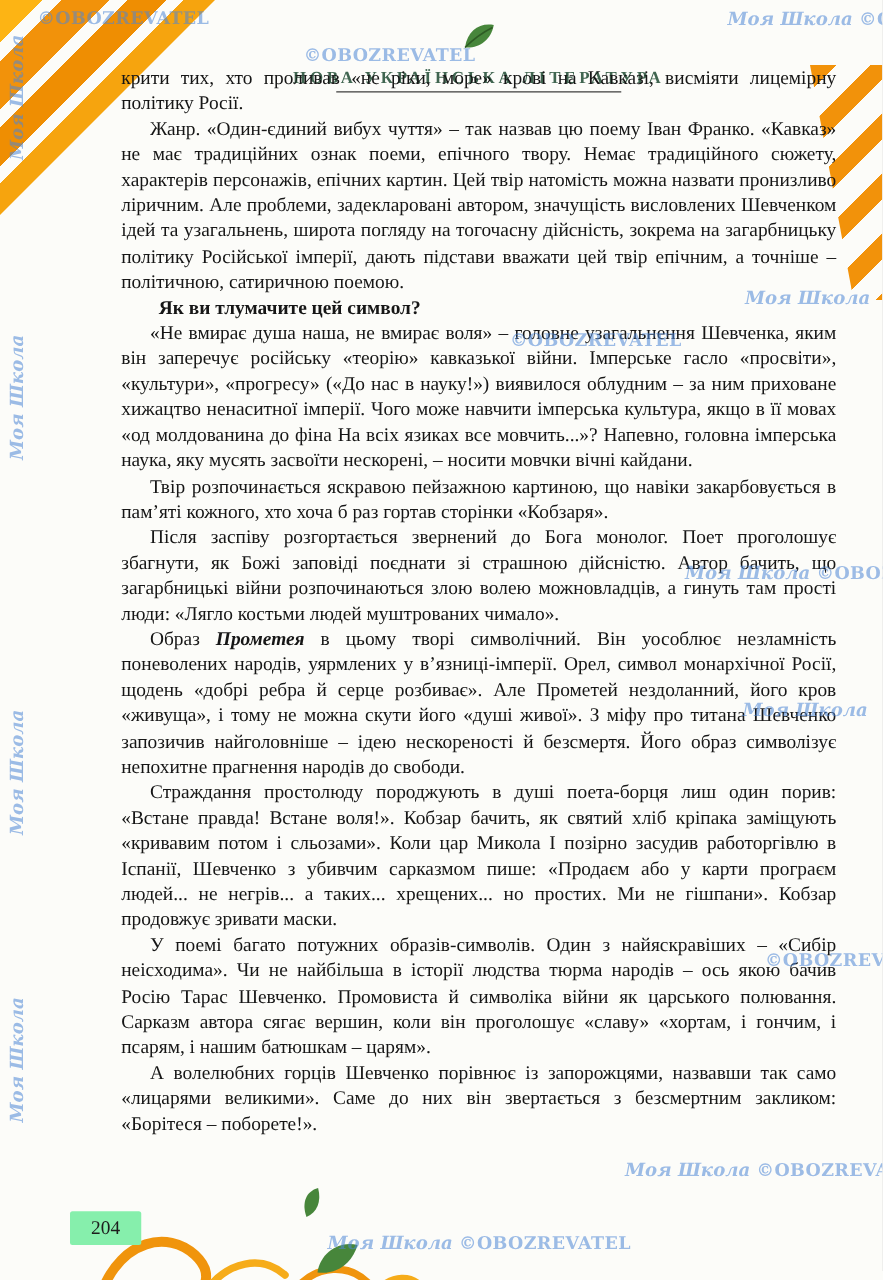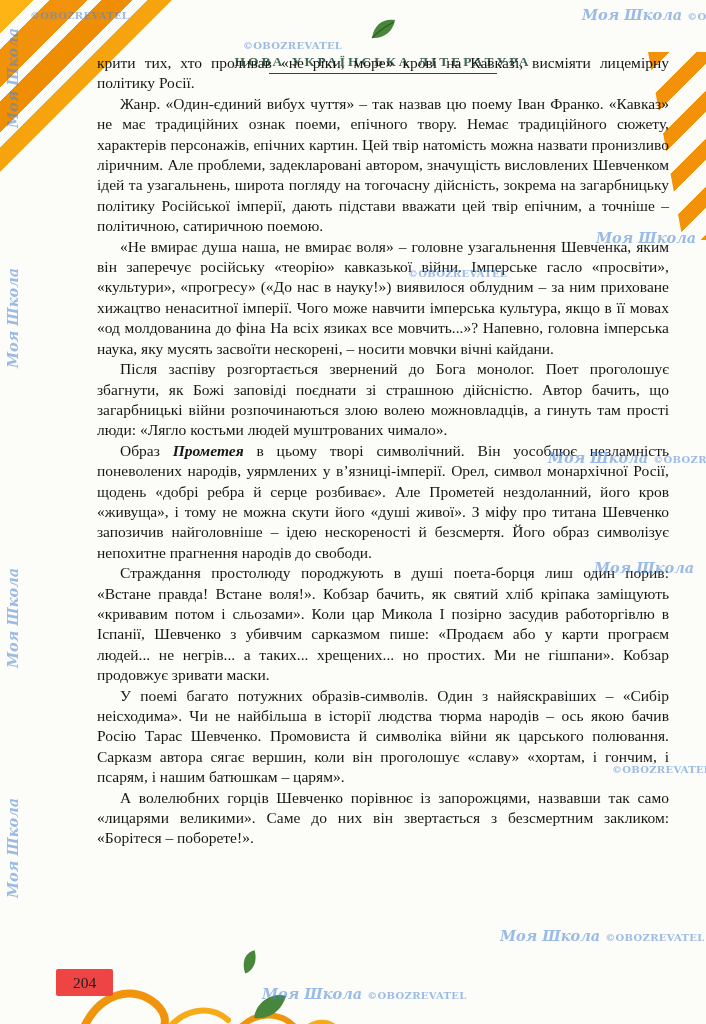--- a/index.html
+++ b/index.html
@@ -37,27 +37,27 @@
   }
   .para { margin:0; }
   .ind { text-indent:23px; }
   .question { font-weight:bold; text-indent:30px; }
   .lead { font-weight:normal; }
 
   
   .wm { position:absolute; z-index:4; color:#4d86d6; opacity:.55; white-space:nowrap;
         font-family:"DejaVu Serif", serif; pointer-events:none; }
   .wm-site { font-style:italic; font-weight:bold; font-size:14.5px; }
-  .wm-src  { font-size:10px; font-weight:bold; letter-spacing:.3px; }
+  .wm-src  { font-size:14px; font-weight:bold; letter-spacing:.3px; }
   .wm.vert { transform:rotate(-90deg); transform-origin:0 0; }
 
   
   .pagenum {
     position:absolute; left:56px; top:969px; width:57px; height:27px; z-index:3;
-    background:#ef4444; color:#1d1d1d; border-radius:2px;
+    background:#86efac; color:#1d1d1d; border-radius:2px;
     display:flex; align-items:center; justify-content:center; font-size:15.5px;
   }
   .flourish { position:absolute; left:78px; top:976px; z-index:1; }
   .leaf-small { position:absolute; left:240px; top:950px; z-index:2; transform:rotate(-15deg); }
 </style>
 </head>
 <body>
 
 <div class="page">
 
@@ -71,21 +71,23 @@
         <path d="M4 22 C12 14 18 10 26 6" stroke="#2e5c24" stroke-width="1.2" fill="none"></path>
       </svg>
       <span class="title">НОВА УКРАЇНСЬКА ЛІТЕРАТУРА</span>
     </div>
     <div class="rule"></div>
   </div>
 
   <main class="bodytext">
     <p class="para"><span>крити тих, хто проливав «не ріки, море» крові на Кавказі, висміяти лицемірну політику Росії.</span></p>
     <p class="para ind"><b class="lead">Жанр.</b><span> «Один-єдиний вибух чуття» – так назвав цю поему Іван Франко. «Кавказ» не має традиційних ознак поеми, епічного твору. Немає традиційного сюжету, характерів персонажів, епічних картин. Цей твір натомість можна назвати пронизливо ліричним. Але проблеми, задекларовані автором, значущість висловлених Шевченком ідей та узагальнень, широта погляду на тогочасну дійсність, зокрема на загарбницьку політику Російської імперії, дають підстави вважати цей твір епічним, а точніше – політичною, сатиричною поемою.</span></p>
+    <p class="para question"><b>Як ви тлумачите цей символ?</b></p>
     <p class="para ind"><span>«Не вмирає душа наша, не вмирає воля» – головне узагальнення Шевченка, яким він заперечує російську «теорію» кавказької війни. Імперське гасло «просвіти», «культури», «прогресу» («До нас в науку!») виявилося облудним – за ним приховане хижацтво ненаситної імперії. Чого може навчити імперська культура, якщо в її мовах «од молдованина до фіна На всіх язиках все мовчить...»? Напевно, головна імперська наука, яку мусять засвоїти нескорені, – носити мовчки вічні кайдани.</span></p>
+    <p class="para ind"><span>Твір розпочинається яскравою пейзажною картиною, що навіки закарбовується в пам’яті кожного, хто хоча б раз гортав сторінки «Кобзаря».</span></p>
     <p class="para ind"><span>Після заспіву розгортається звернений до Бога монолог. Поет проголошує збагнути, як Божі заповіді поєднати зі страшною дійсністю. Автор бачить, що загарбницькі війни розпочинаються злою волею можновладців, а гинуть там прості люди: «Лягло костьми людей муштрованих чимало».</span></p>
     <p class="para ind"><span>Образ </span><b><i>Прометея</i></b><span> в цьому творі символічний. Він уособлює незламність поневолених народів, уярмлених у в’язниці-імперії. Орел, символ монархічної Росії, щодень «добрі ребра й серце розбиває». Але Прометей нездоланний, його кров «живуща», і тому не можна скути його «душі живої». З міфу про титана Шевченко запозичив найголовніше – ідею нескореності й безсмертя. Його образ символізує непохитне прагнення народів до свободи.</span></p>
     <p class="para ind"><span>Страждання простолюду породжують в душі поета-борця лиш один порив: «Встане правда! Встане воля!». Кобзар бачить, як святий хліб кріпака заміщують «кривавим потом і сльозами». Коли цар Микола I позірно засудив работоргівлю в Іспанії, Шевченко з убивчим сарказмом пише: «Продаєм або у карти програєм людей... не негрів... а таких... хрещених... но простих. Ми не гішпани». Кобзар продовжує зривати маски.</span></p>
     <p class="para ind"><span>У поемі багато потужних образів-символів. Один з найяскравіших – «Сибір неісходима». Чи не найбільша в історії людства тюрма народів – ось якою бачив Росію Тарас Шевченко. Промовиста й символіка війни як царського полювання. Сарказм автора сягає вершин, коли він проголошує «славу» «хортам, і гончим, і псарям, і нашим батюшкам – царям».</span></p>
     <p class="para ind"><span>А волелюбних горців Шевченко порівнює із запорожцями, назвавши так само «лицарями великими». Саме до них він звертається з безсмертним закликом: «Борітеся – поборете!».</span></p>
   </main>
 
   <div class="pagenum">
     <span>204</span>
   </div>

